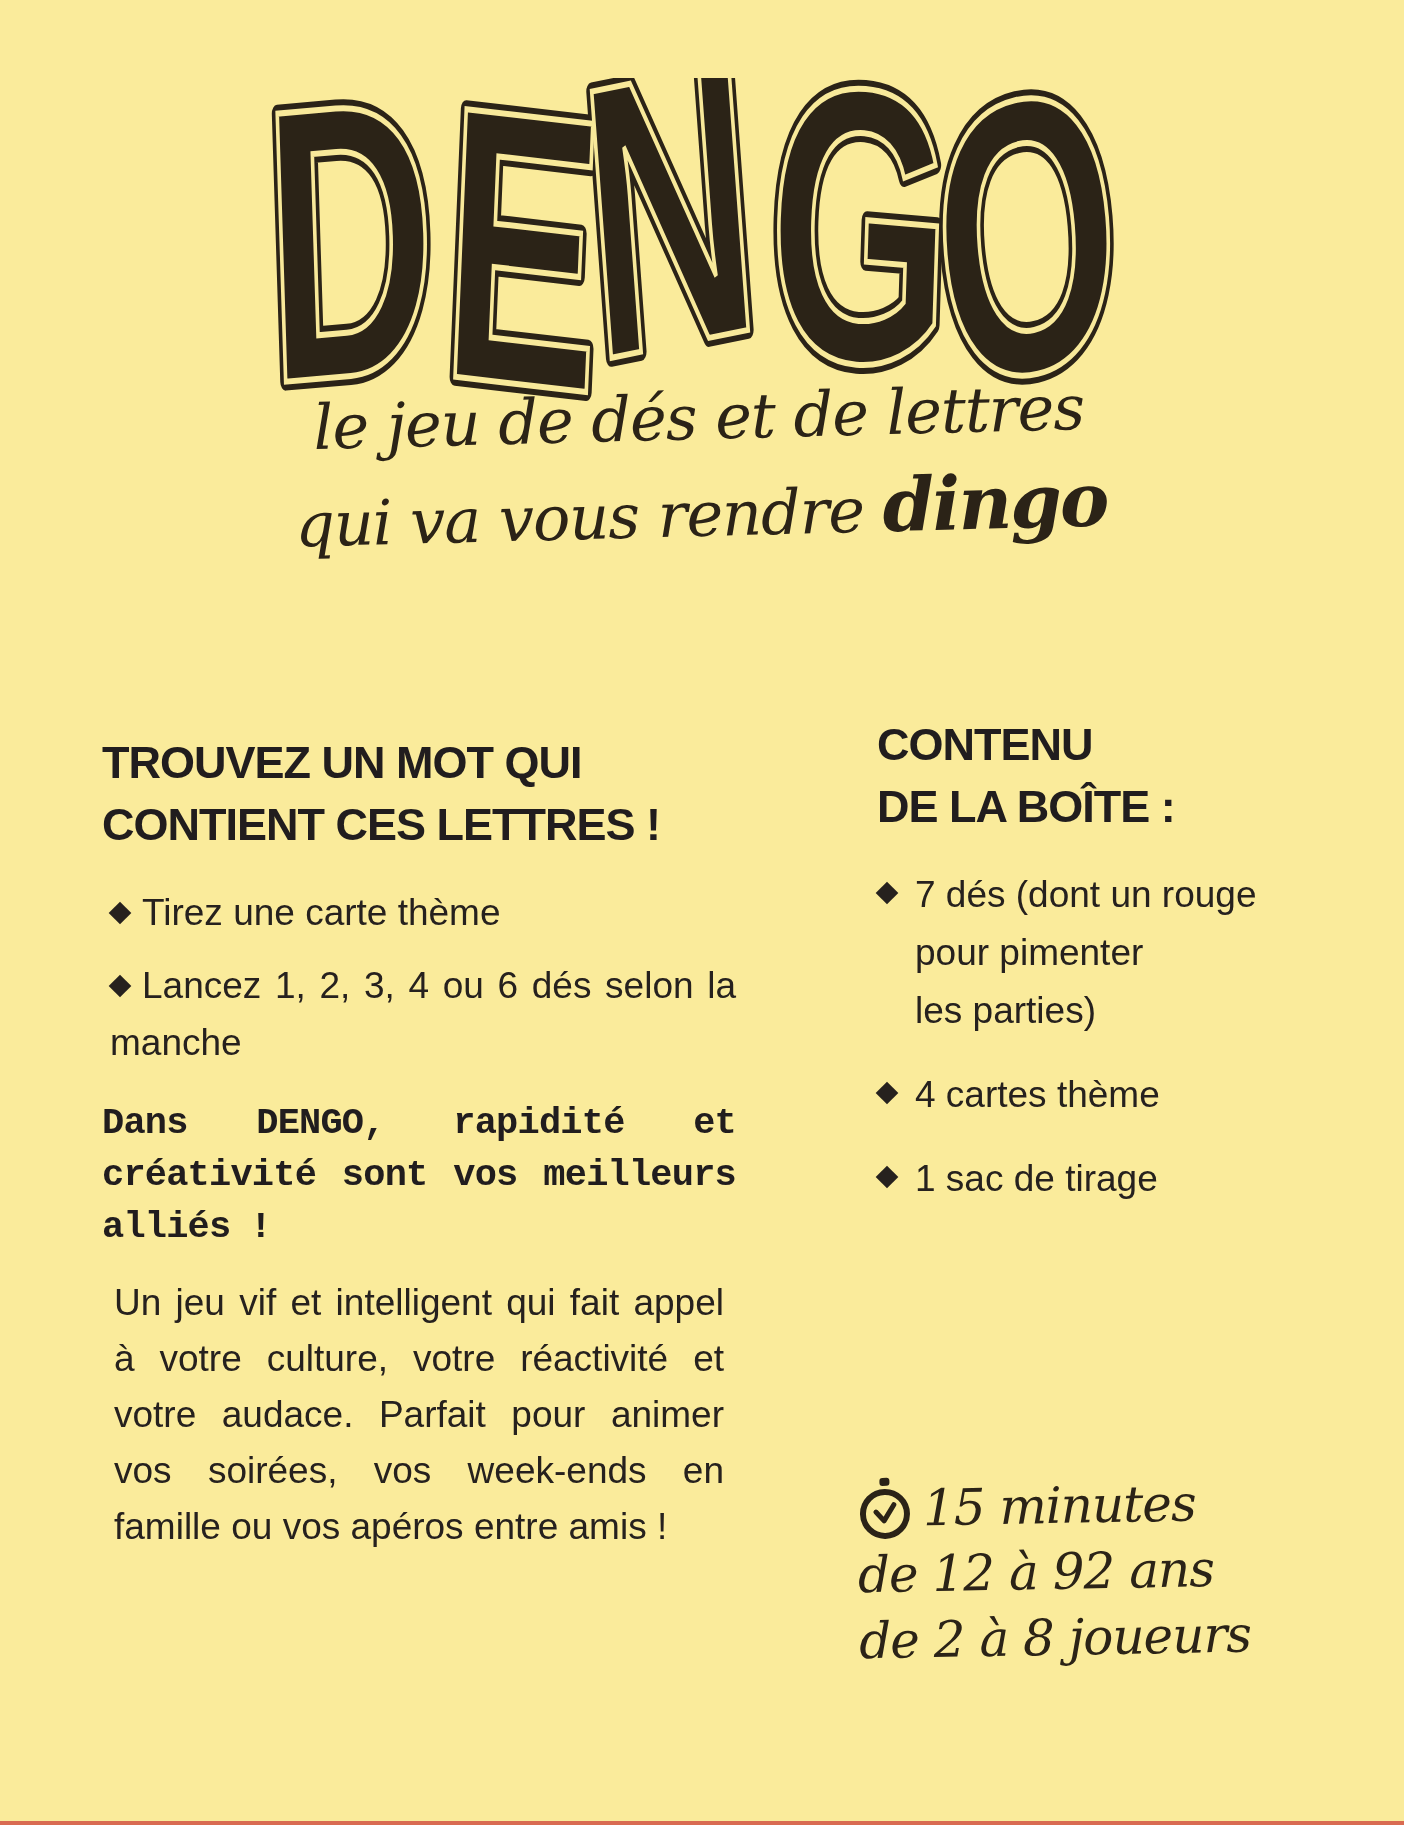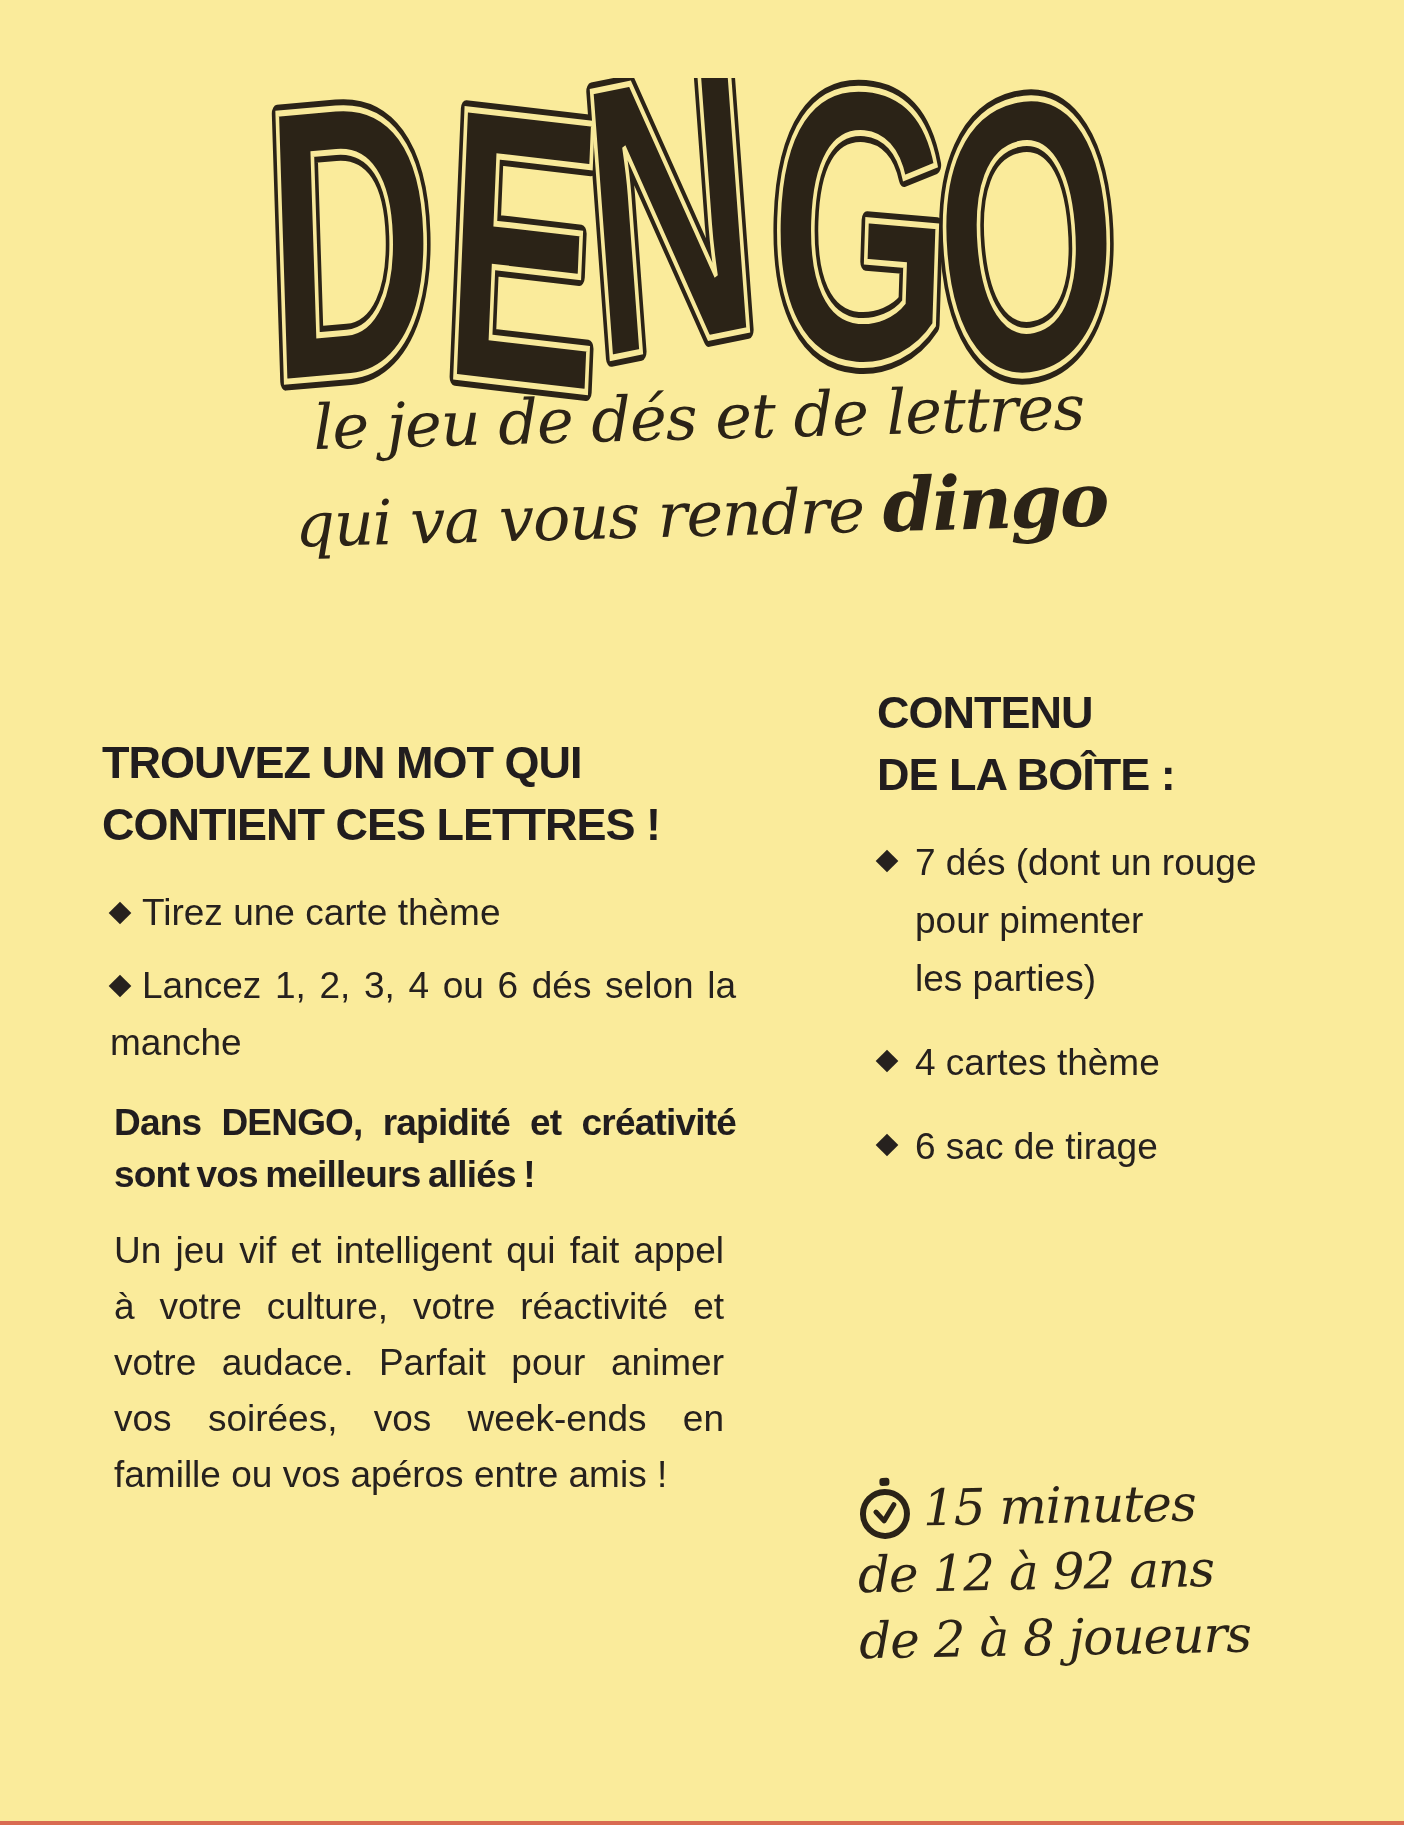--- a/index.html
+++ b/index.html
@@ -40,38 +40,38 @@
 
   
   .section-heading{
     margin:0 0 28px 0;
     font-size:45px;font-weight:bold;line-height:62px;
     letter-spacing:-1px;
     white-space:pre-line;
     color:#211d1e;
   }
   .left-col{position:absolute;left:102px;top:732px;width:634px;}
-  .right-col{position:absolute;left:877px;top:682px;width:448px;}
+  .right-col{position:absolute;left:877px;top:714px;width:448px;}
 
   .bullet{
     margin:8px 0 16px 8px;
     font-size:37px;line-height:57px;
     text-align:justify;
   }
   .diamond{
     display:inline-block;width:16px;height:16px;background:#26211e;
     transform:rotate(45deg);
     margin:0 14px 0 2px;
     vertical-align:4px;
   }
   .em-para{
-    margin:26px 0 22px 12px;
+    margin:26px 0 22px 0;
     font-size:37px;font-weight:bold;line-height:52px;
     letter-spacing:-0.8px;word-spacing:-2px;
-    text-align:justify;color:#211d1e;
+    text-align:justify;color:#211d1e;font-family:Liberation Mono, monospace;
   }
   .body-para{
     margin:12px;
     font-size:37px;line-height:56px;
     text-align:justify;
   }
 
   .r-bullet{
     position:relative;
     margin:14px 0 26px 0;
@@ -136,21 +136,21 @@
   <div class="right-col">
     <h2 class="section-heading">CONTENU
 DE LA BOÎTE :</h2>
 
     <p class="r-bullet"><span class="diamond"></span><span>7 dés (dont un rouge
 pour pimenter
 les parties)</span></p>
 
     <p class="r-bullet"><span class="diamond"></span><span>4 cartes thème</span></p>
 
-    <p class="r-bullet"><span class="diamond"></span><span>6 sac de tirage</span></p>
+    <p class="r-bullet"><span class="diamond"></span><span>1 sac de tirage</span></p>
   </div>
 
   <div class="facts">
     <div class="fact-line"><span class="stopwatch"><svg viewBox="0 0 56 64" width="56" height="64">
            <rect x="23" y="2" width="10" height="8" rx="3" fill="#2b2317"></rect>
            <circle cx="28" cy="38" r="22" fill="none" stroke="#2b2317" stroke-width="6"></circle>
            <path d="M19 36 L27 45 L37 29" fill="none" stroke="#2b2317" stroke-width="5" stroke-linecap="round" stroke-linejoin="round"></path>
          </svg></span><span>15 minutes</span></div>
     <div class="fact-line">de 12 à 92 ans</div>
     <div class="fact-line">de 2 à 8 joueurs</div>

